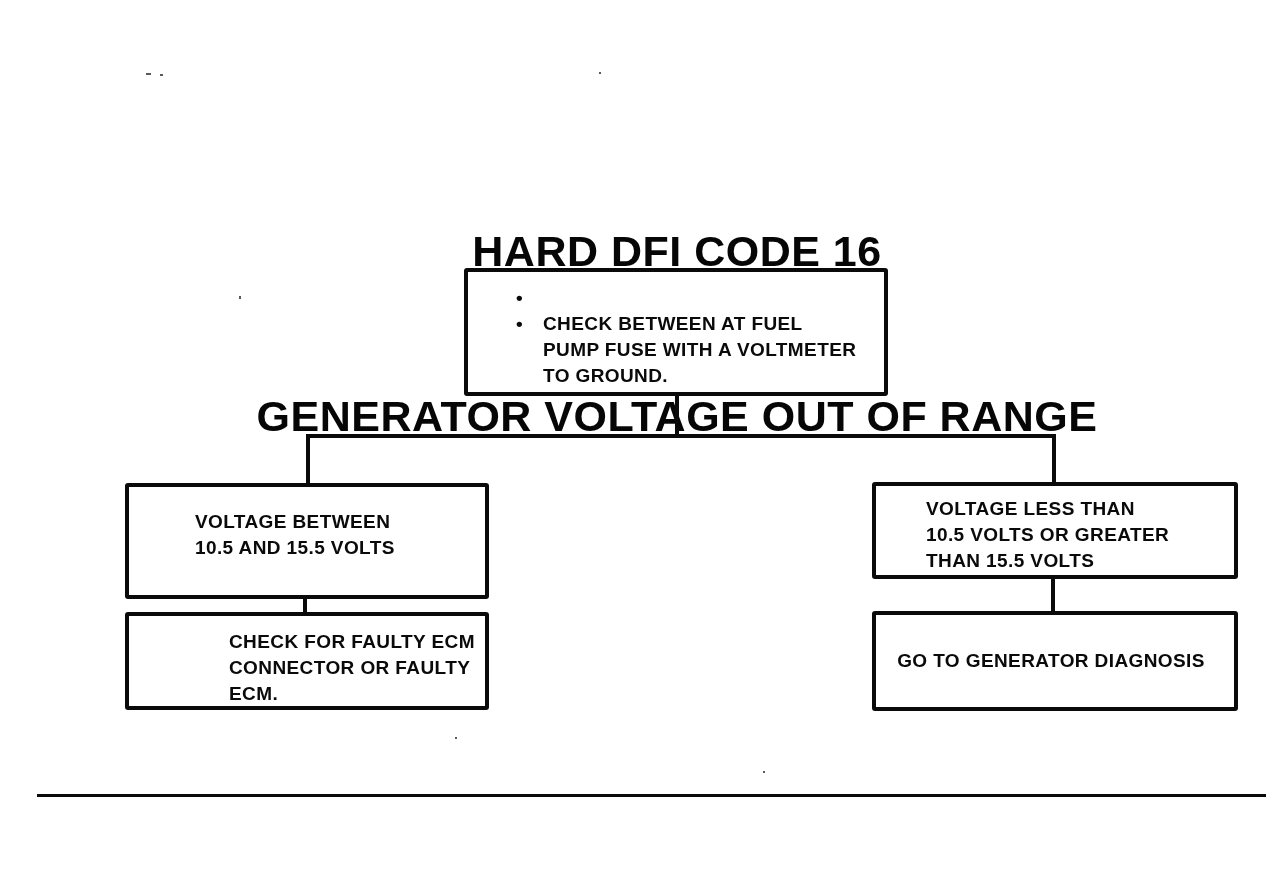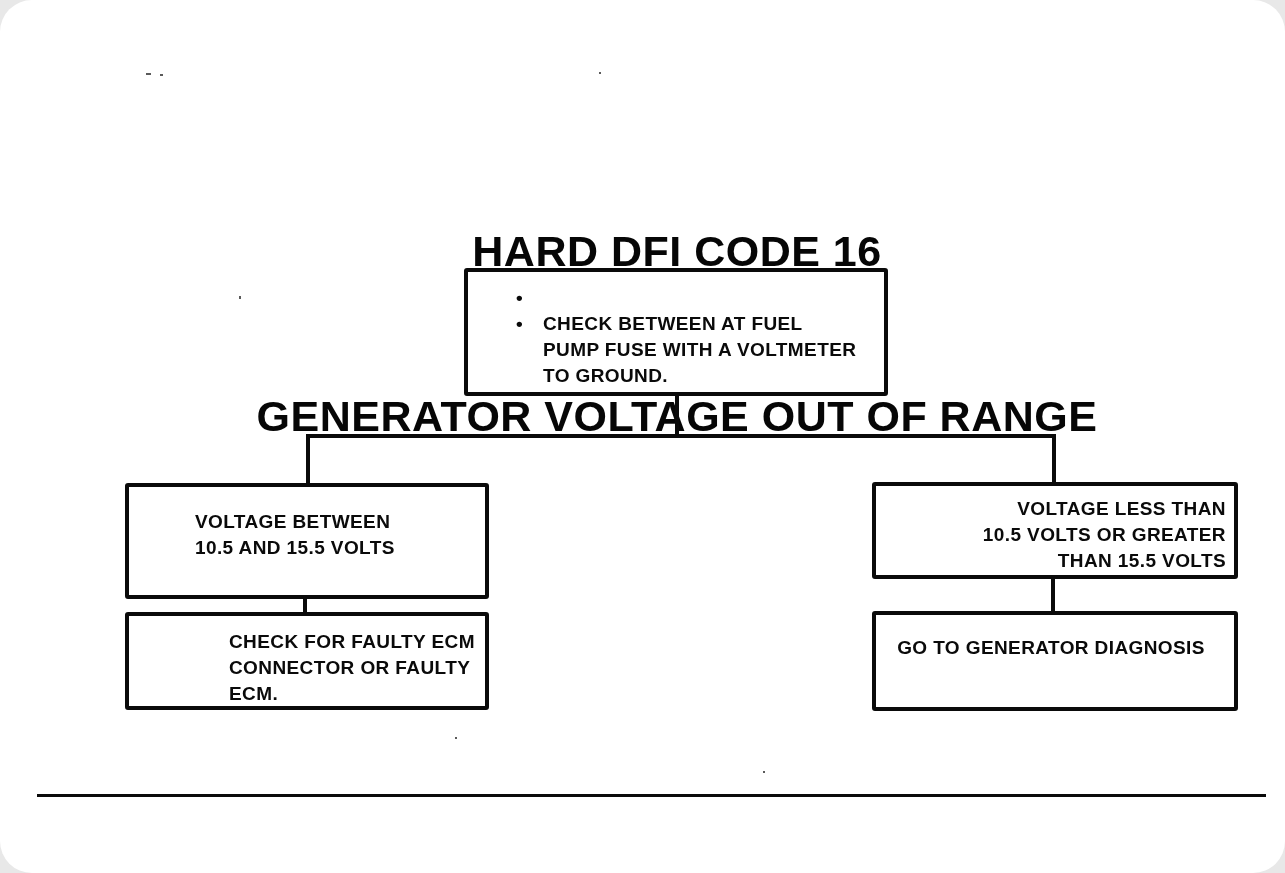--- a/index.html
+++ b/index.html
@@ -8,21 +8,20 @@
     background: #e8e8e8;
   }
   .page {
     position: relative;
     width: 1285px;
     height: 873px;
     background: #ffffff;
     font-family: "Liberation Sans", "DejaVu Sans", sans-serif;
     color: #070707;
     overflow: hidden;
-    border-radius: 32px;
   }
   
   .title {
     position: absolute;
     top: 114px;
     left: 77px;
     width: 1200px;
     text-align: center;
     font-weight: 700;
     font-size: 43px;
@@ -48,22 +47,22 @@
 
   .box-start   { left: 464px; top: 268px; width: 424px; height: 128px; }
   .box-l-cond  { left: 125px; top: 483px; width: 364px; height: 116px;  }
   .box-l-act   { left: 125px; top: 612px; width: 364px; height: 98px; padding-left: 44px;  }
   .box-r-cond  { left: 872px; top: 482px; width: 366px; height: 97px;  }
   .box-r-act   { left: 872px; top: 611px; width: 366px; height: 100px; }
 
   .box-start .inner  { padding: 13px 14px 0 48px; }
   .box-l-cond .inner { padding: 22px 8px 0 66px;  }
   .box-l-act  .inner { padding: 13px 8px 0 56px;  }
-  .box-r-cond .inner { padding: 10px 8px 12px 50px; text-align: right;  }
-  .box-r-act  .inner { padding: 20px 8px 0 0; text-align: center; }
+  .box-r-cond .inner { padding: 10px 8px 12px 50px;  }
+  .box-r-act  .inner { padding: 33px 8px 0 0; text-align: center; }
 
   .bullet-row { display: flex; align-items: flex-start; }
   .bullet-marker {
     width: 27px;
     flex: 0 0 27px;
     font-size: 19px;
     line-height: 26px;
   }
   
   .line {

